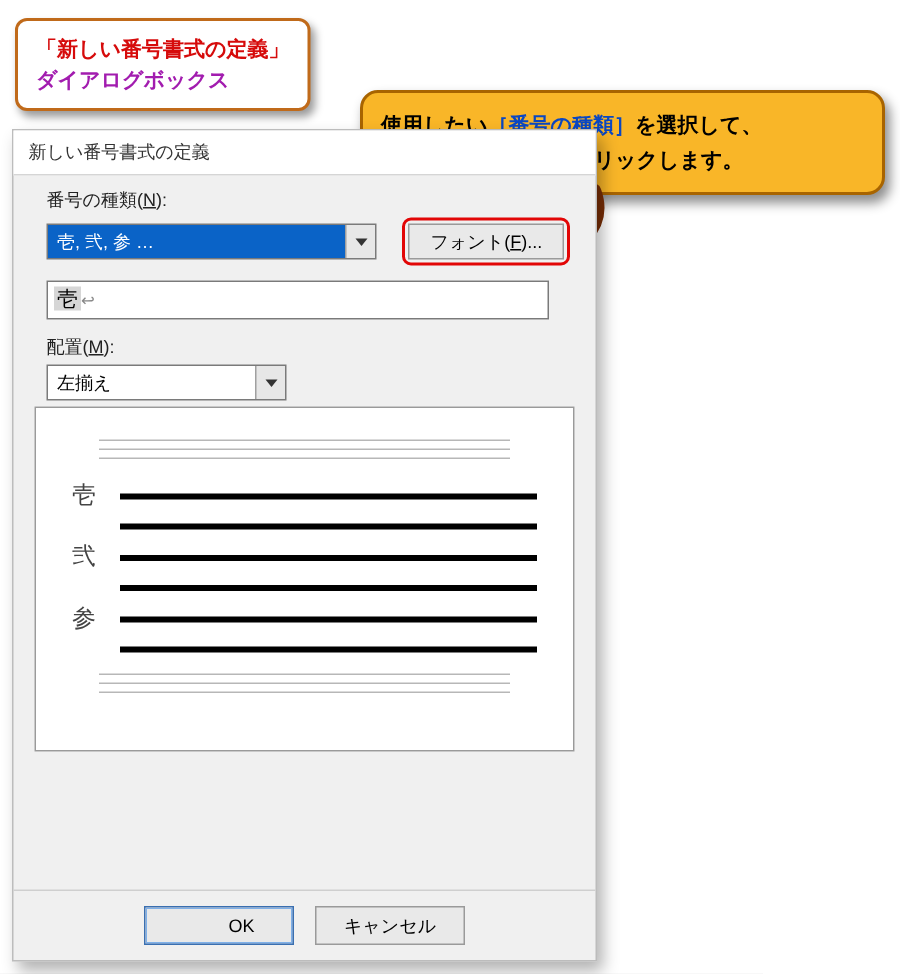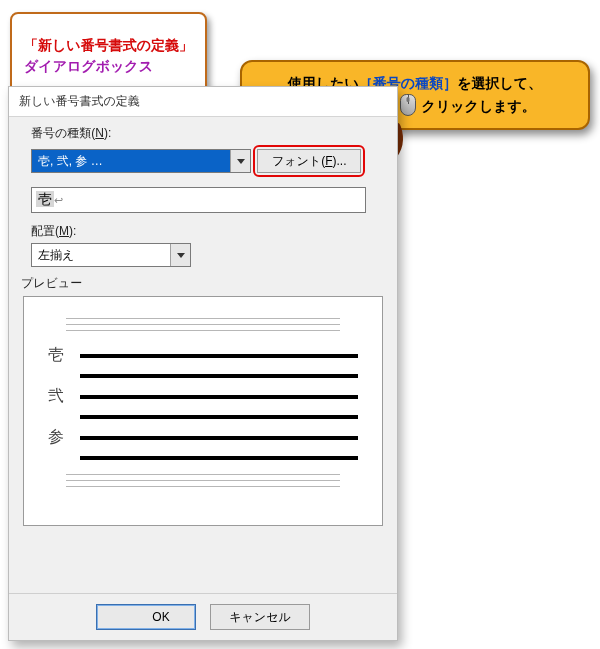--- a/index.html
+++ b/index.html
@@ -14,21 +14,21 @@
   }
 
   
   .annotation-box {
     position: absolute;
     top: 12px;
     left: 10px;
     background: #fff;
     border: 2px solid #c06a1a;
     border-radius: 8px;
-    padding: 21px 12px;
+    padding: 8px 12px;
     box-shadow: 3px 4px 6px rgba(0,0,0,0.4);
     font-size: 14px;
     font-weight: bold;
     line-height: 1.5;
   }
   .annotation-title { color: #d60b0b; }
   .annotation-sub { color: #a21caf; }
 
   
   .balloon {
@@ -38,21 +38,20 @@
     width: 350px;
     background: #f9b628;
     border: 2px solid #a86400;
     border-radius: 12px;
     padding: 10px 12px;
     box-shadow: 3px 5px 8px rgba(0,0,0,0.45);
     font-size: 14px;
     font-weight: bold;
     color: #000;
     line-height: 1.6;
-    text-align: center;
   }
   .balloon .hl-blue { color: #0a47c2; }
   .balloon .hl-red { color: #d60b0b; }
   .mouse-icon {
     display: inline-block;
     width: 16px;
     height: 22px;
     background: linear-gradient(#e0e0e0,#a9a9a9);
     border: 1px solid #555;
     border-radius: 8px 8px 10px 10px;
@@ -111,21 +110,21 @@
     padding: 8px 12px 4px 12px;
     flex:1;
   }
   .group-label {
     font-size: 12px;
     color: #222;
     margin: 4px 0 6px 0;
   }
   .sub-indent { margin-left: 10px; margin-bottom:4px;}
   .field-label { font-size: 12px; color:#222; margin-bottom:3px; }
-  .row { display:flex; align-items:center; gap:2px; margin-bottom:10px;}
+  .row { display:flex; align-items:center; gap:17px; margin-bottom:10px;}
 
   .combo {
     display:flex;
     width: 220px;
     height: 24px;
     border:1px solid #7a7a7a;
   }
   .combo-sel {
     flex:1;
     background:#0a63c7;
@@ -266,21 +265,20 @@
         <span>配置(</span><span class="underline">M</span><span>):</span>
       </div>
       <div class="combo align-combo">
         <div class="combo-sel">左揃え</div>
         <div class="combo-btn">
             <div class="chev"></div>
           </div>
       </div>
     </div>
 
-    <div class="section-label">プレビュー</div>
     <div class="preview-box">
       <div class="pv-thin"></div>
       <div class="pv-thin"></div>
       <div class="pv-thin" style="margin-bottom:14px;"></div>
 
       <div class="pv-num-row">
         <div class="pv-num">壱</div>
         <div class="pv-thick"></div>
       </div>
       <div class="pv-thick-noind"></div>

